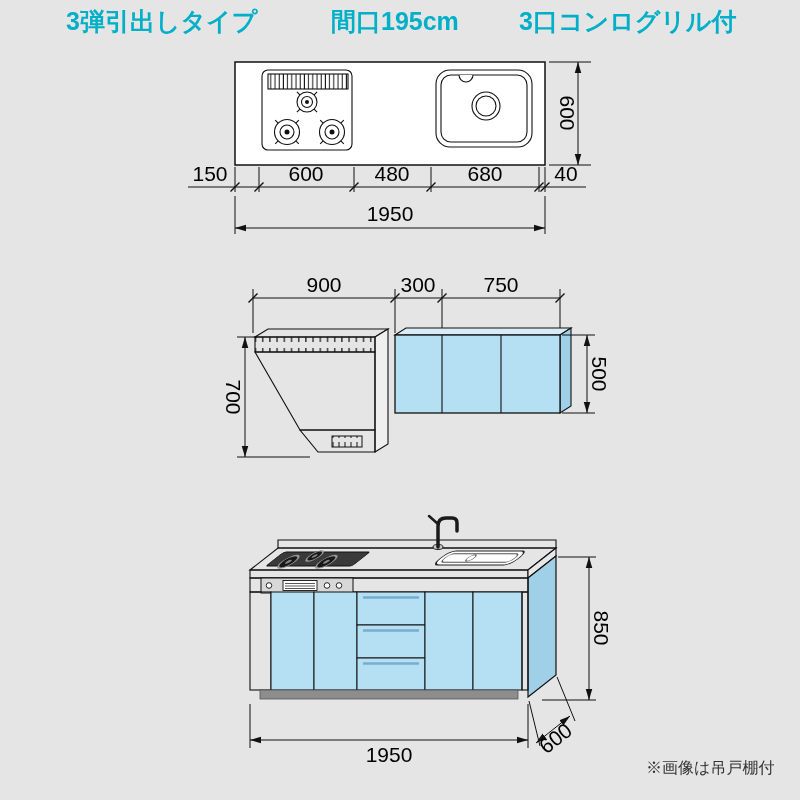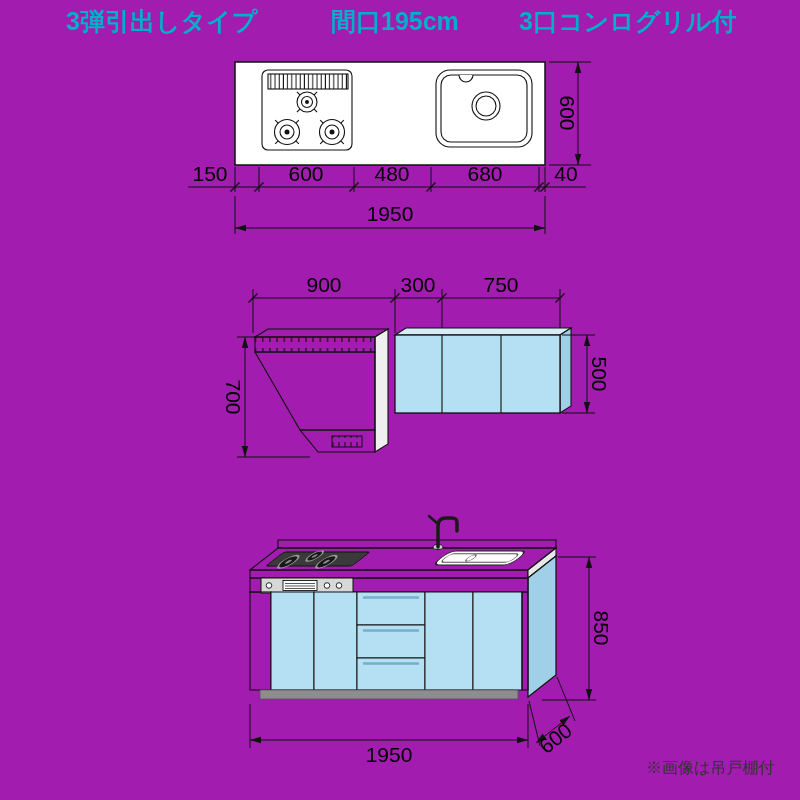--- a/index.html
+++ b/index.html
@@ -1,16 +1,16 @@
 <!DOCTYPE html>
 <html><head>
 <meta charset="utf-8">
 <style>
   html,body{margin:0;padding:0;background:#ffffff;}
-  .page{width:800px;height:800px;position:relative;background:#a21caf;font-family:"Liberation Sans",sans-serif;overflow:hidden;}
+  .page{width:800px;height:800px;position:relative;background:#e5e5e5;font-family:"Liberation Sans",sans-serif;overflow:hidden;}
   text{font-family:"Liberation Sans",sans-serif;}
   .hdr{font-size:25px;font-weight:bold;}
   .dim{font-size:21px;fill:#000;}
   .note{font-size:16px;fill:#333;}
   .ln{stroke:#111;stroke-width:1;fill:none;}
   .tick{stroke:#111;stroke-width:1.4;fill:none;}
   .ol{stroke:#111;stroke-width:1.5;fill:#fff;}
   .thin{stroke:#111;stroke-width:1.1;fill:none;}
 </style>
 </head>

